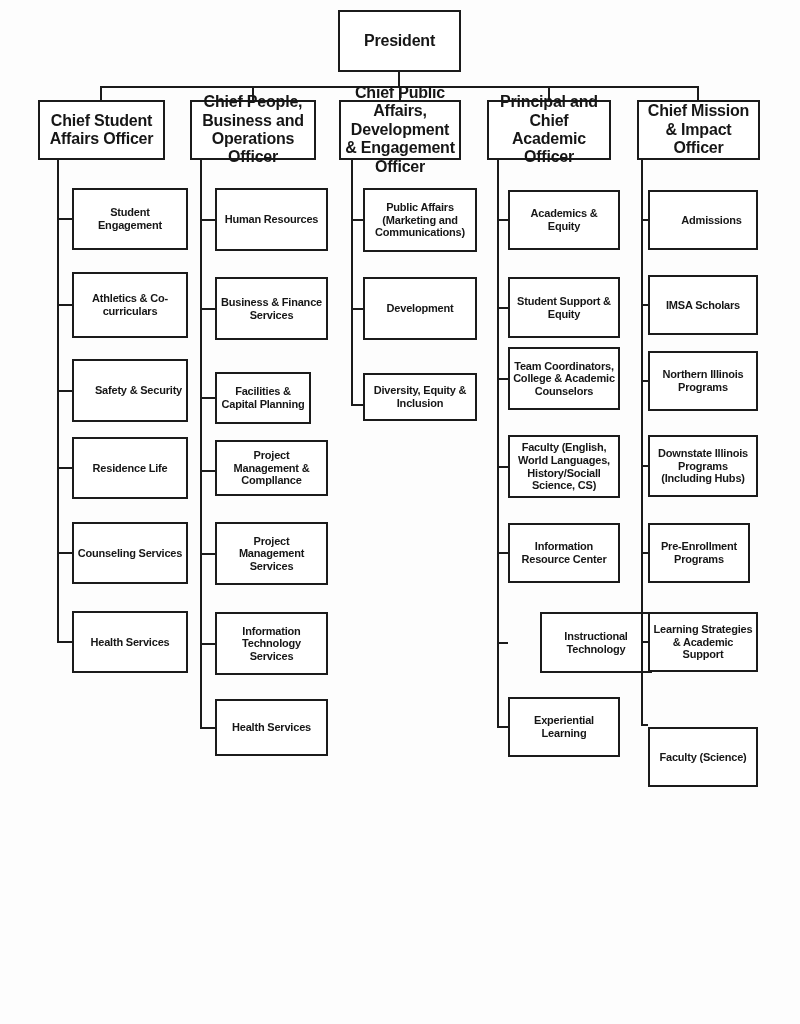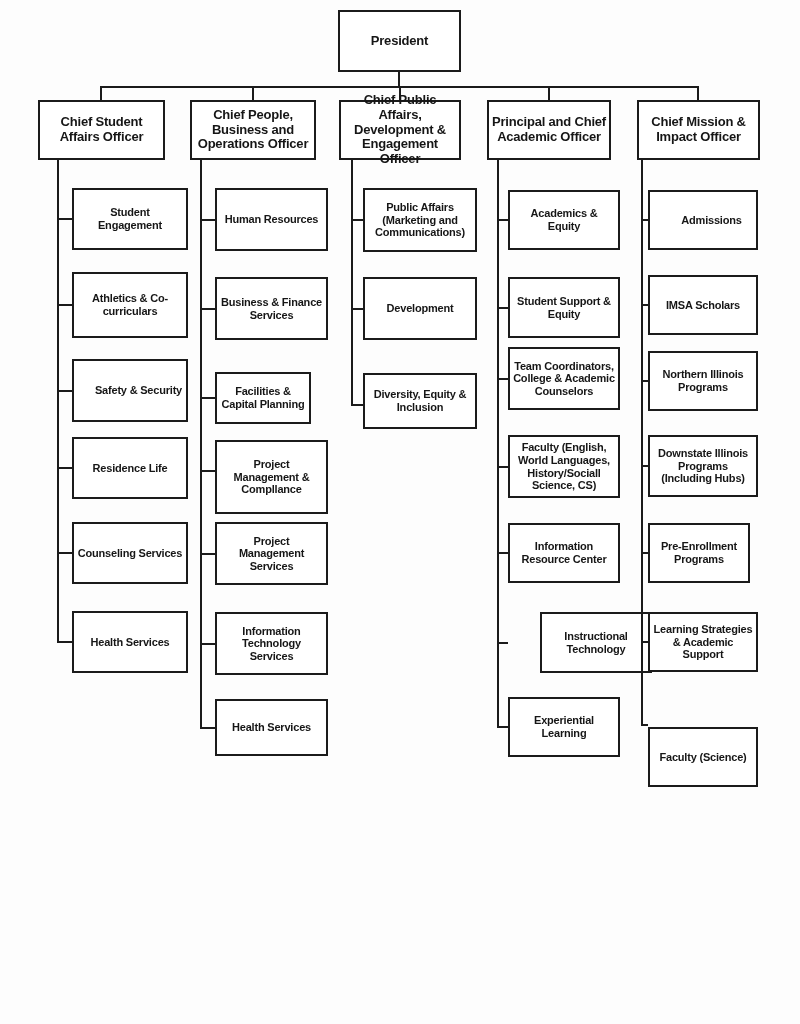--- a/index.html
+++ b/index.html
@@ -24,21 +24,21 @@
     align-items: center;
     justify-content: center;
     text-align: center;
     color: #161616;
     font-weight: 700;
     letter-spacing: -0.2px;
     line-height: 1.15;
     padding: 2px 3px;
     overflow-wrap: break-word;
   }
-  .node.root, .node.chief { font-size: 13px; }
+  .node.root, .node.chief { font-size: 16px; }
   .node.dept { font-size: 11px; }
   .line {
     position: absolute;
     background: #1b1b1b;
   }
 </style>
 </head>
 <body>
 
 <div class="canvas" id="org-canvas">
@@ -63,36 +63,36 @@
     <div class="line" style="left: 252px; top: 86px; width: 2px; height: 16px;"></div>
     <div class="node chief" style="left: 190px; top: 100px; width: 126px; height: 60px;">Chief People, Business and Operations Officer</div>
     <div class="line" style="left: 200px; top: 160px; width: 2px; height: 569px;"></div>
     <div class="line" style="left: 200px; top: 219px; width: 15px; height: 2px;"></div>
     <div class="node dept" style="left: 215px; top: 188px; width: 113px; height: 63px;">Human Resources</div>
     <div class="line" style="left: 200px; top: 308px; width: 15px; height: 2px;"></div>
     <div class="node dept" style="left: 215px; top: 277px; width: 113px; height: 63px;">Business &amp; Finance Services</div>
     <div class="line" style="left: 200px; top: 397px; width: 15px; height: 2px;"></div>
     <div class="node dept" style="left: 215px; top: 372px; width: 96px; height: 52px;">Facilities &amp; Capital Planning</div>
     <div class="line" style="left: 200px; top: 470px; width: 15px; height: 2px;"></div>
-    <div class="node dept" style="left: 215px; top: 440px; width: 113px; height: 74px;">Project Management &amp; Compllance</div>
+    <div class="node dept" style="left: 215px; top: 440px; width: 113px; height: 56px;">Project Management &amp; Compllance</div>
     <div class="line" style="left: 200px; top: 553px; width: 15px; height: 2px;"></div>
     <div class="node dept" style="left: 215px; top: 522px; width: 113px; height: 63px;">Project Management Services</div>
     <div class="line" style="left: 200px; top: 643px; width: 15px; height: 2px;"></div>
     <div class="node dept" style="left: 215px; top: 612px; width: 113px; height: 63px;">Information Technology Services</div>
     <div class="line" style="left: 200px; top: 727px; width: 15px; height: 2px;"></div>
     <div class="node dept" style="left: 215px; top: 699px; width: 113px; height: 57px;">Health Services</div>
     <div class="line" style="left: 399px; top: 86px; width: 2px; height: 16px;"></div>
     <div class="node chief" style="left: 339px; top: 100px; width: 122px; height: 60px;">Chief Public Affairs, Development &amp; Engagement Officer</div>
     <div class="line" style="left: 351px; top: 160px; width: 2px; height: 246px;"></div>
     <div class="line" style="left: 351px; top: 219px; width: 12px; height: 2px;"></div>
     <div class="node dept" style="left: 363px; top: 188px; width: 114px; height: 64px;">Public Affairs (Marketing and Communications)</div>
     <div class="line" style="left: 351px; top: 308px; width: 12px; height: 2px;"></div>
     <div class="node dept" style="left: 363px; top: 277px; width: 114px; height: 63px;">Development</div>
     <div class="line" style="left: 351px; top: 404px; width: 12px; height: 2px;"></div>
-    <div class="node dept" style="left: 363px; top: 373px; width: 114px; height: 56px;">Diversity, Equity &amp; Inclusion</div>
+    <div class="node dept" style="left: 363px; top: 373px; width: 114px; height: 48px;">Diversity, Equity &amp; Inclusion</div>
     <div class="line" style="left: 548px; top: 86px; width: 2px; height: 16px;"></div>
     <div class="node chief" style="left: 487px; top: 100px; width: 124px; height: 60px;">Principal and Chief Academic Officer</div>
     <div class="line" style="left: 497px; top: 160px; width: 2px; height: 568px;"></div>
     <div class="line" style="left: 497px; top: 219px; width: 11px; height: 2px;"></div>
     <div class="node dept" style="left: 508px; top: 190px; width: 112px; height: 60px;">Academics &amp; Equity</div>
     <div class="line" style="left: 497px; top: 307px; width: 11px; height: 2px;"></div>
     <div class="node dept" style="left: 508px; top: 277px; width: 112px; height: 61px;">Student Support &amp; Equity</div>
     <div class="line" style="left: 497px; top: 378px; width: 11px; height: 2px;"></div>
     <div class="node dept" style="left: 508px; top: 347px; width: 112px; height: 63px;">Team Coordinators, College &amp; Academic Counselors</div>
     <div class="line" style="left: 497px; top: 466px; width: 11px; height: 2px;"></div>

